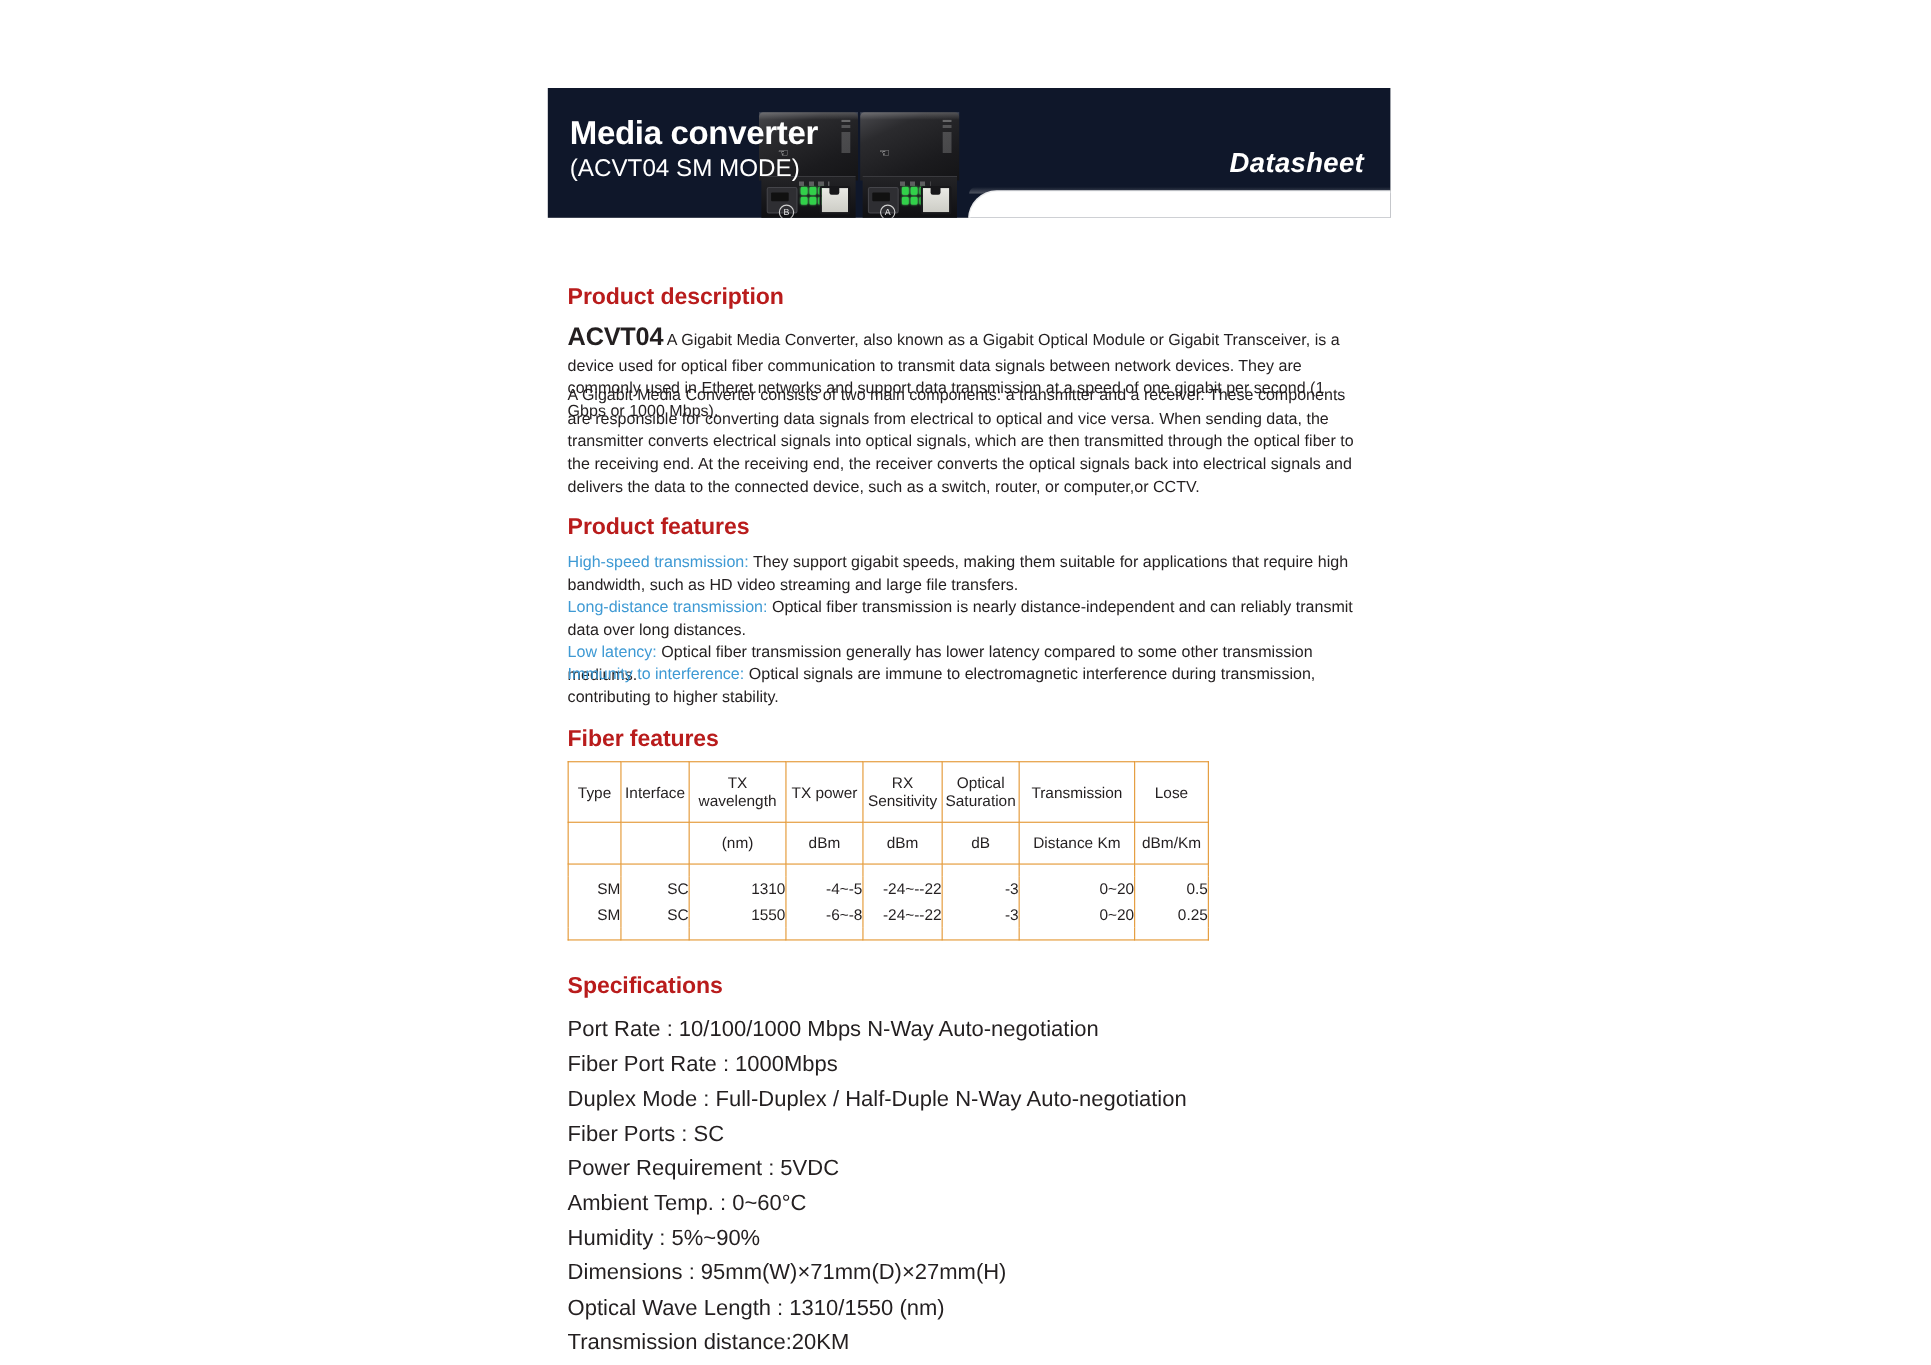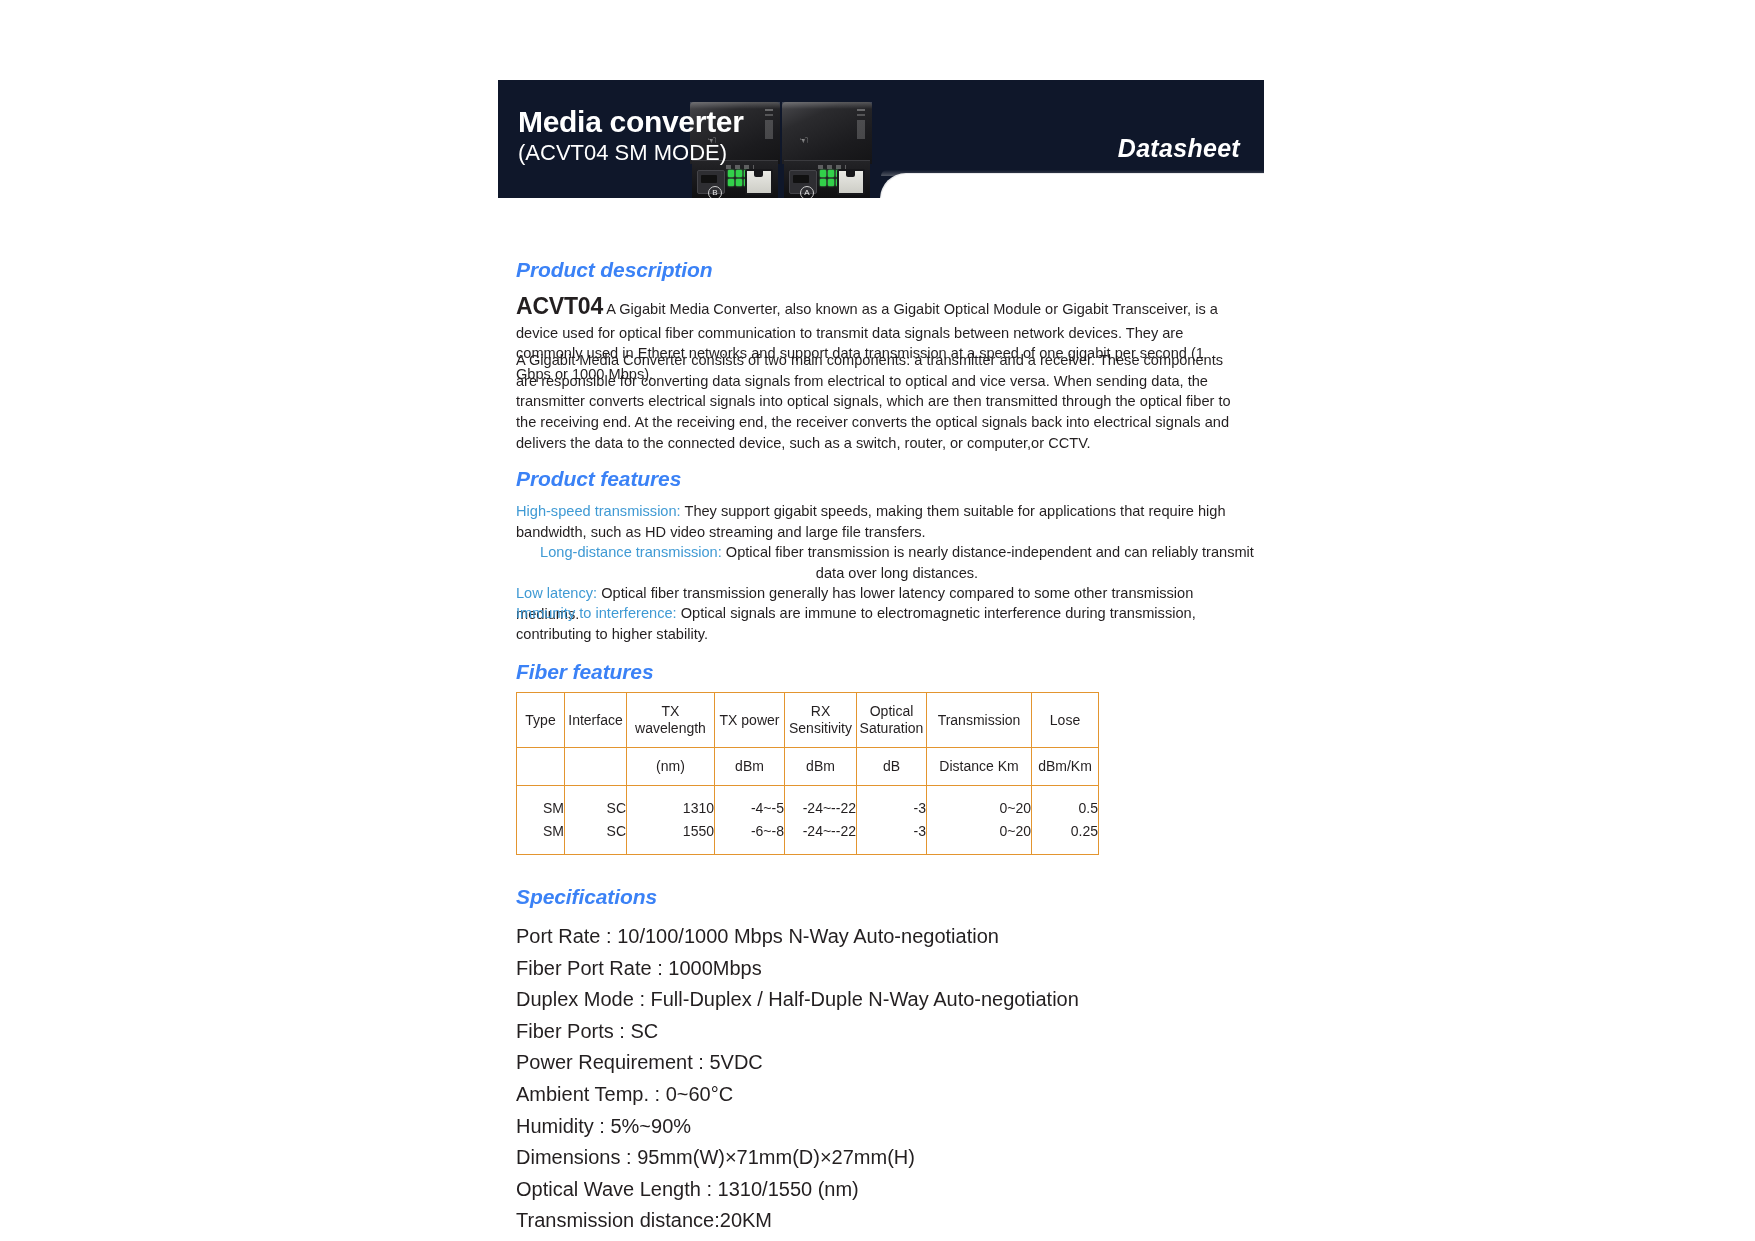--- a/index.html
+++ b/index.html
@@ -162,27 +162,26 @@
   .mc-rj45::after {
     content:""; position:absolute; left:7px; top:-1px; width:9px; height:7px;
     background:#17171a; border-radius:0 0 2px 2px;
   }
 
   
   #content { position: absolute; left: 0; top: 0; width: 1755px; }
 
   .section-heading {
     position: absolute;
-    color: #3b82f6;
+    color: #b91c1c;
     font-size: 21px;
     font-weight: bold;
     font-stretch: condensed;
     letter-spacing: -0.1px;
     white-space: nowrap;
-    font-style: italic;
   }
 
   .body-text {
     position: absolute;
     color: #231f20;
     font-size: 14.6px;
     line-height: 1.42;
     text-align: left;
   }
 
@@ -294,21 +293,21 @@
     </div>
 
     <div class="body-text" style="left:516px; top:350px; width:722px;">A Gigabit Media Converter consists of two main components: a transmitter and a receiver. These components are responsible for converting data signals from electrical to optical and vice versa. When sending data, the transmitter converts electrical signals into optical signals, which are then transmitted through the optical fiber to the receiving end. At the receiving end, the receiver converts the optical signals back into electrical signals and delivers the data to the connected device, such as a switch, router, or computer,or CCTV.</div>
 
     <div class="section-heading" style="left:516px; top:467px;">Product features</div>
 
     <div class="body-text" style="left:516px; top:501px; width:730px;">
       <span class="feature-label">High-speed transmission:</span><span> They support gigabit speeds, making them suitable for applications that require high bandwidth, such as HD video streaming and large file transfers.</span>
     </div>
 
-    <div class="body-text" style="left:532px; top:542px; width:730px;text-align:center;">
+    <div class="body-text" style="left:516px; top:542px; width:730px;">
       <span class="feature-label">Long-distance transmission:</span><span> Optical fiber transmission is nearly distance-independent and can reliably transmit data over long distances.</span>
     </div>
 
     <div class="body-text" style="left:516px; top:583px; width:730px;">
       <span class="feature-label">Low latency:</span><span> Optical fiber transmission generally has lower latency compared to some other transmission mediums.</span>
     </div>
 
     <div class="body-text" style="left:516px; top:603px; width:730px;">
       <span class="feature-label">Immunity to interference:</span><span> Optical signals are immune to electromagnetic interference during transmission, contributing to higher stability.</span>
     </div>

